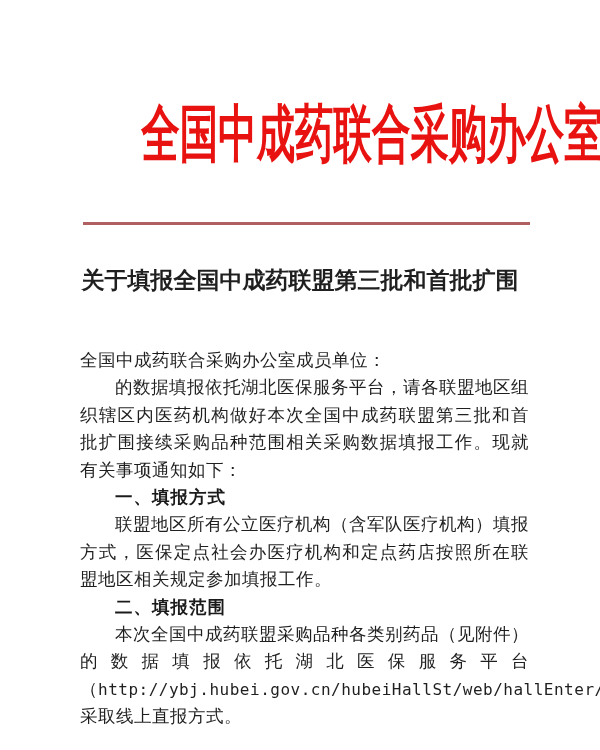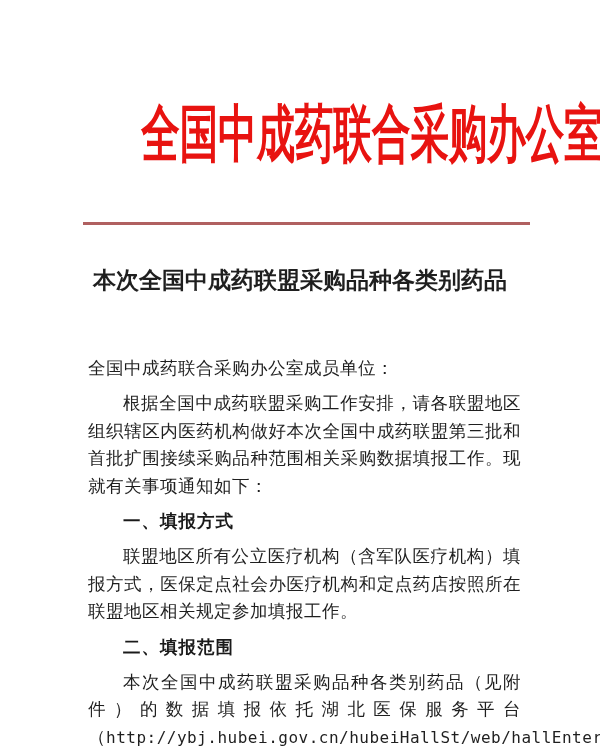--- a/index.html
+++ b/index.html
@@ -55,21 +55,21 @@
     position: absolute;
     top: 347px;
     left: 80px;
     width: 449px;
     font-size: 17.5px;
     line-height: 27.4px;
     color: var(--text-color, #262626);
     text-align: justify;
     letter-spacing: 0.5px;
   }
-  .body-text p { margin: 8px; }
+  .body-text p { margin: 0; }
   .indent { text-indent: 2em; }
   .section-heading {
     text-indent: 2em;
     font-weight: bold;
     font-family: "DejaVu Sans", "Liberation Sans", sans-serif;
     color: #1a1a1a;
     letter-spacing: 1px;
   }
   .url {
     font-family: "DejaVu Sans Mono", "Liberation Mono", monospace;
@@ -82,25 +82,25 @@
 
 <div class="page">
 
   <div class="org-header">
     <span class="org-title">全国中成药联合采购办公室</span>
   </div>
 
   <div class="red-divider"></div>
 
   <h1 class="doc-title">
-    <span>本次全国中成药联盟采购品种各类别药品</span><br>
+    <span>关于填报全国中成药联盟第三批和首批扩围</span><br>
   </h1>
 
   <div class="body-text">
     <p class="salutation">全国中成药联合采购办公室成员单位：</p>
-    <p class="indent">根据全国中成药联盟采购工作安排，请各联盟地区组织辖区内医药机构做好本次全国中成药联盟第三批和首批扩围接续采购品种范围相关采购数据填报工作。现就有关事项通知如下：</p>
+    <p class="indent">的数据填报依托湖北医保服务平台，请各联盟地区组织辖区内医药机构做好本次全国中成药联盟第三批和首批扩围接续采购品种范围相关采购数据填报工作。现就有关事项通知如下：</p>
     <p class="section-heading">一、填报方式</p>
     <p class="indent">联盟地区所有公立医疗机构（含军队医疗机构）填报方式，医保定点社会办医疗机构和定点药店按照所在联盟地区相关规定参加填报工作。</p>
     <p class="section-heading">二、填报范围</p>
     <p class="indent"><span>本次全国中成药联盟采购品种各类别药品（见附件）的数据填报依托湖北医保服务平台（</span><span class="url">http://ybj.hubei.gov.cn/hubeiHallSt/web/hallEnter/#/Index</span><span>），采取线上直报方式。</span></p>
   </div>
 
 </div>
 
 </body></html>

